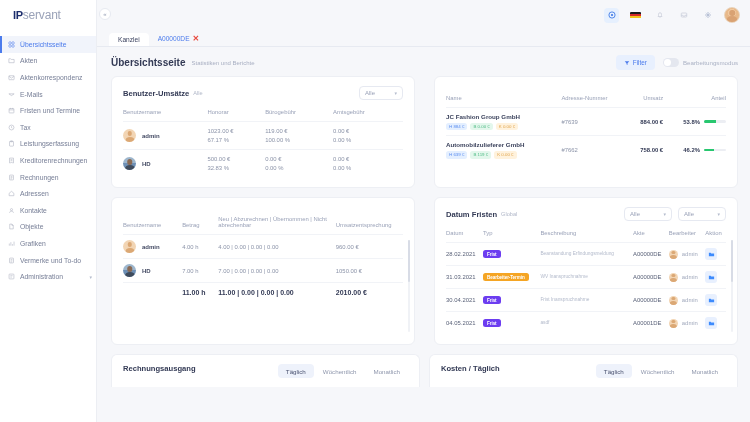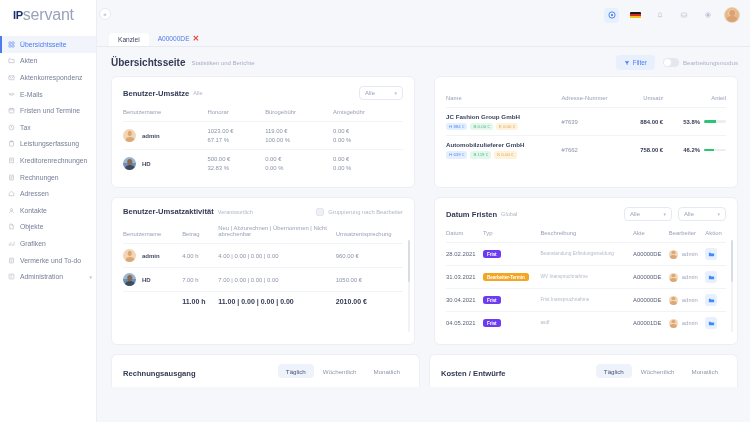--- a/index.html
+++ b/index.html
@@ -18,21 +18,21 @@
     background: #ffffff;
     border-right: 1px solid #eceef3;
     flex: none;
     position: relative;
   }
   .logo {
     height: 30px; display: flex; align-items: center;
     padding-left: 13px; gap: 0px;
   }
   .logo-ip { font-size: 11px; font-weight: bold; color: #1a2b6b; letter-spacing: -.3px; }
-  .logo-rest { font-size: 16px; color: #9aa2b8; letter-spacing: -.2px; }
+  .logo-rest { font-size: 12px; color: #9aa2b8; letter-spacing: -.2px; }
   .nav { padding-top: 6px; }
   .nav-item {
     display: flex; align-items: center; gap: 5px;
     height: 16.6px; padding-left: 8px; padding-right: 4px;
     font-size: 6.8px; color: #7a melhor;
     color: #767e96;
     cursor: pointer; position: relative;
     white-space: nowrap;
   }
   .nav-item.active {
@@ -211,21 +211,21 @@
   .scrollbar {
     position: absolute; right: 4px; top: 42px; bottom: 12px; width: 2px;
     background: #f0f2f6; border-radius: 2px;
   }
   .scrollbar i { display: block; background: #d8dce6; border-radius: 2px; width: 2px; height: 45%; }
 
   
   .bottom { padding: 9px 12px 0 14px; display: grid; grid-template-columns: 1fr 1fr; gap: 9px; }
   .bcard {
     background: #fff; border: 1px solid #edeff4; border-radius: 6px 6px 0 0;
-    border-bottom: none; padding: 9px 11px; display: flex; align-items: flex-end; gap: 7px;
+    border-bottom: none; padding: 9px 11px; display: flex; align-items: flex-start; gap: 7px;
   }
   .seg { margin-left: auto; display: flex; gap: 1px; }
   .seg span {
     font-size: 6.2px; color: #8e96ac; padding: 3.5px 8px; border-radius: 4px; cursor: pointer;
   }
   .seg span.on { background: #eef2fb; color: #4a5270; }
 </style>
 </head>
 <body>
 
@@ -541,30 +541,20 @@
                 </td>
               </tr>
             </tbody>
         </table>
       </div>
     </div>
 
     <div class="grid" style="margin-top:9px">
 
       <div class="card">
-        <div class="card-head">
-          <span class="card-title">Benutzer-Umsatzaktivität</span>
-          <span class="card-sub">Verantwortlich</span>
-          <div class="card-head-right">
-            <div class="cbx-wrap">
-              <span class="cbx"></span>
-              <span class="cbx-lbl">Gruppierung nach Bearbeiter</span>
-            </div>
-          </div>
-        </div>
         <table>
           <thead>
               <tr id="ak-head">
                 <th>Benutzername</th>
                 <th>Betrag</th>
                 <th style="width: 42%;">Neu | Abzurechnen | Übernommen | Nicht abrechenbar</th>
                 <th style="width: 24%;">Umsatzentsprechung</th>
               </tr>
             </thead>
           <tbody id="ak-body">
@@ -717,21 +707,21 @@
     <div class="bottom">
       <div class="bcard">
         <span class="card-title">Rechnungsausgang</span>
         <div class="seg" id="seg-left">
             <span class="on">Täglich</span>
             <span class="">Wöchentlich</span>
             <span class="">Monatlich</span>
           </div>
       </div>
       <div class="bcard">
-        <span class="card-title">Kosten / Entwürfe</span>
+        <span class="card-title">Kosten / Täglich</span>
         <div class="seg" id="seg-right">
             <span class="on">Täglich</span>
             <span class="">Wöchentlich</span>
             <span class="">Monatlich</span>
           </div>
       </div>
     </div>
 
   </section>
 </div>

